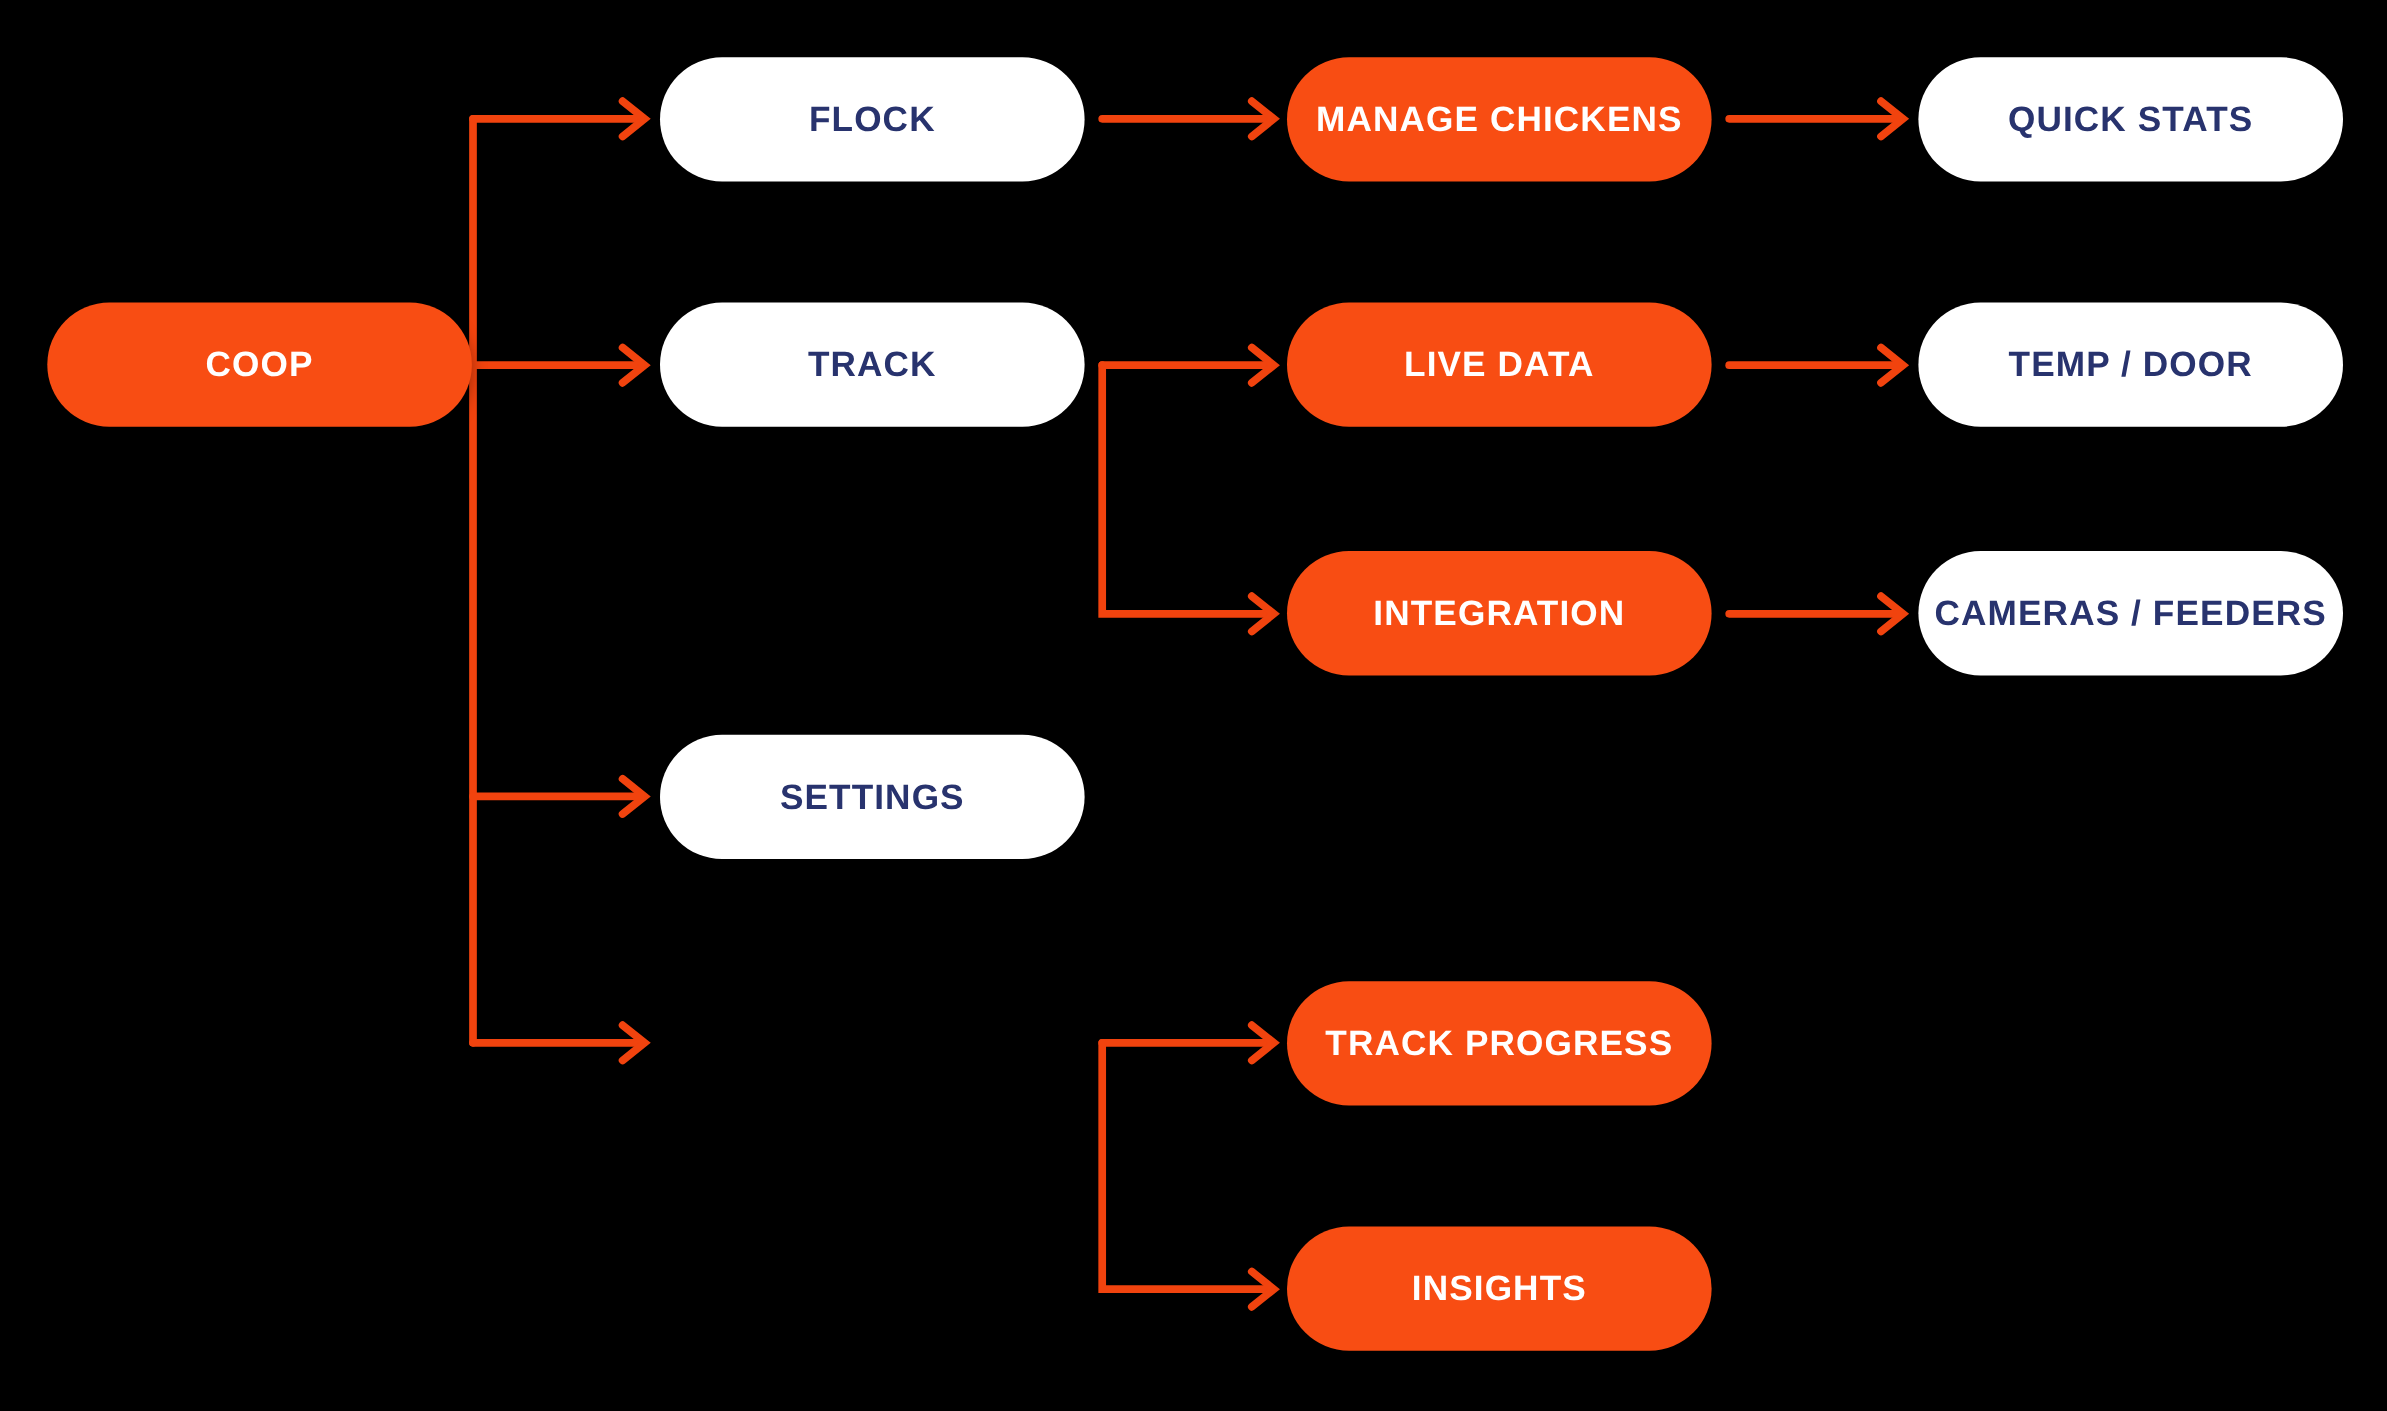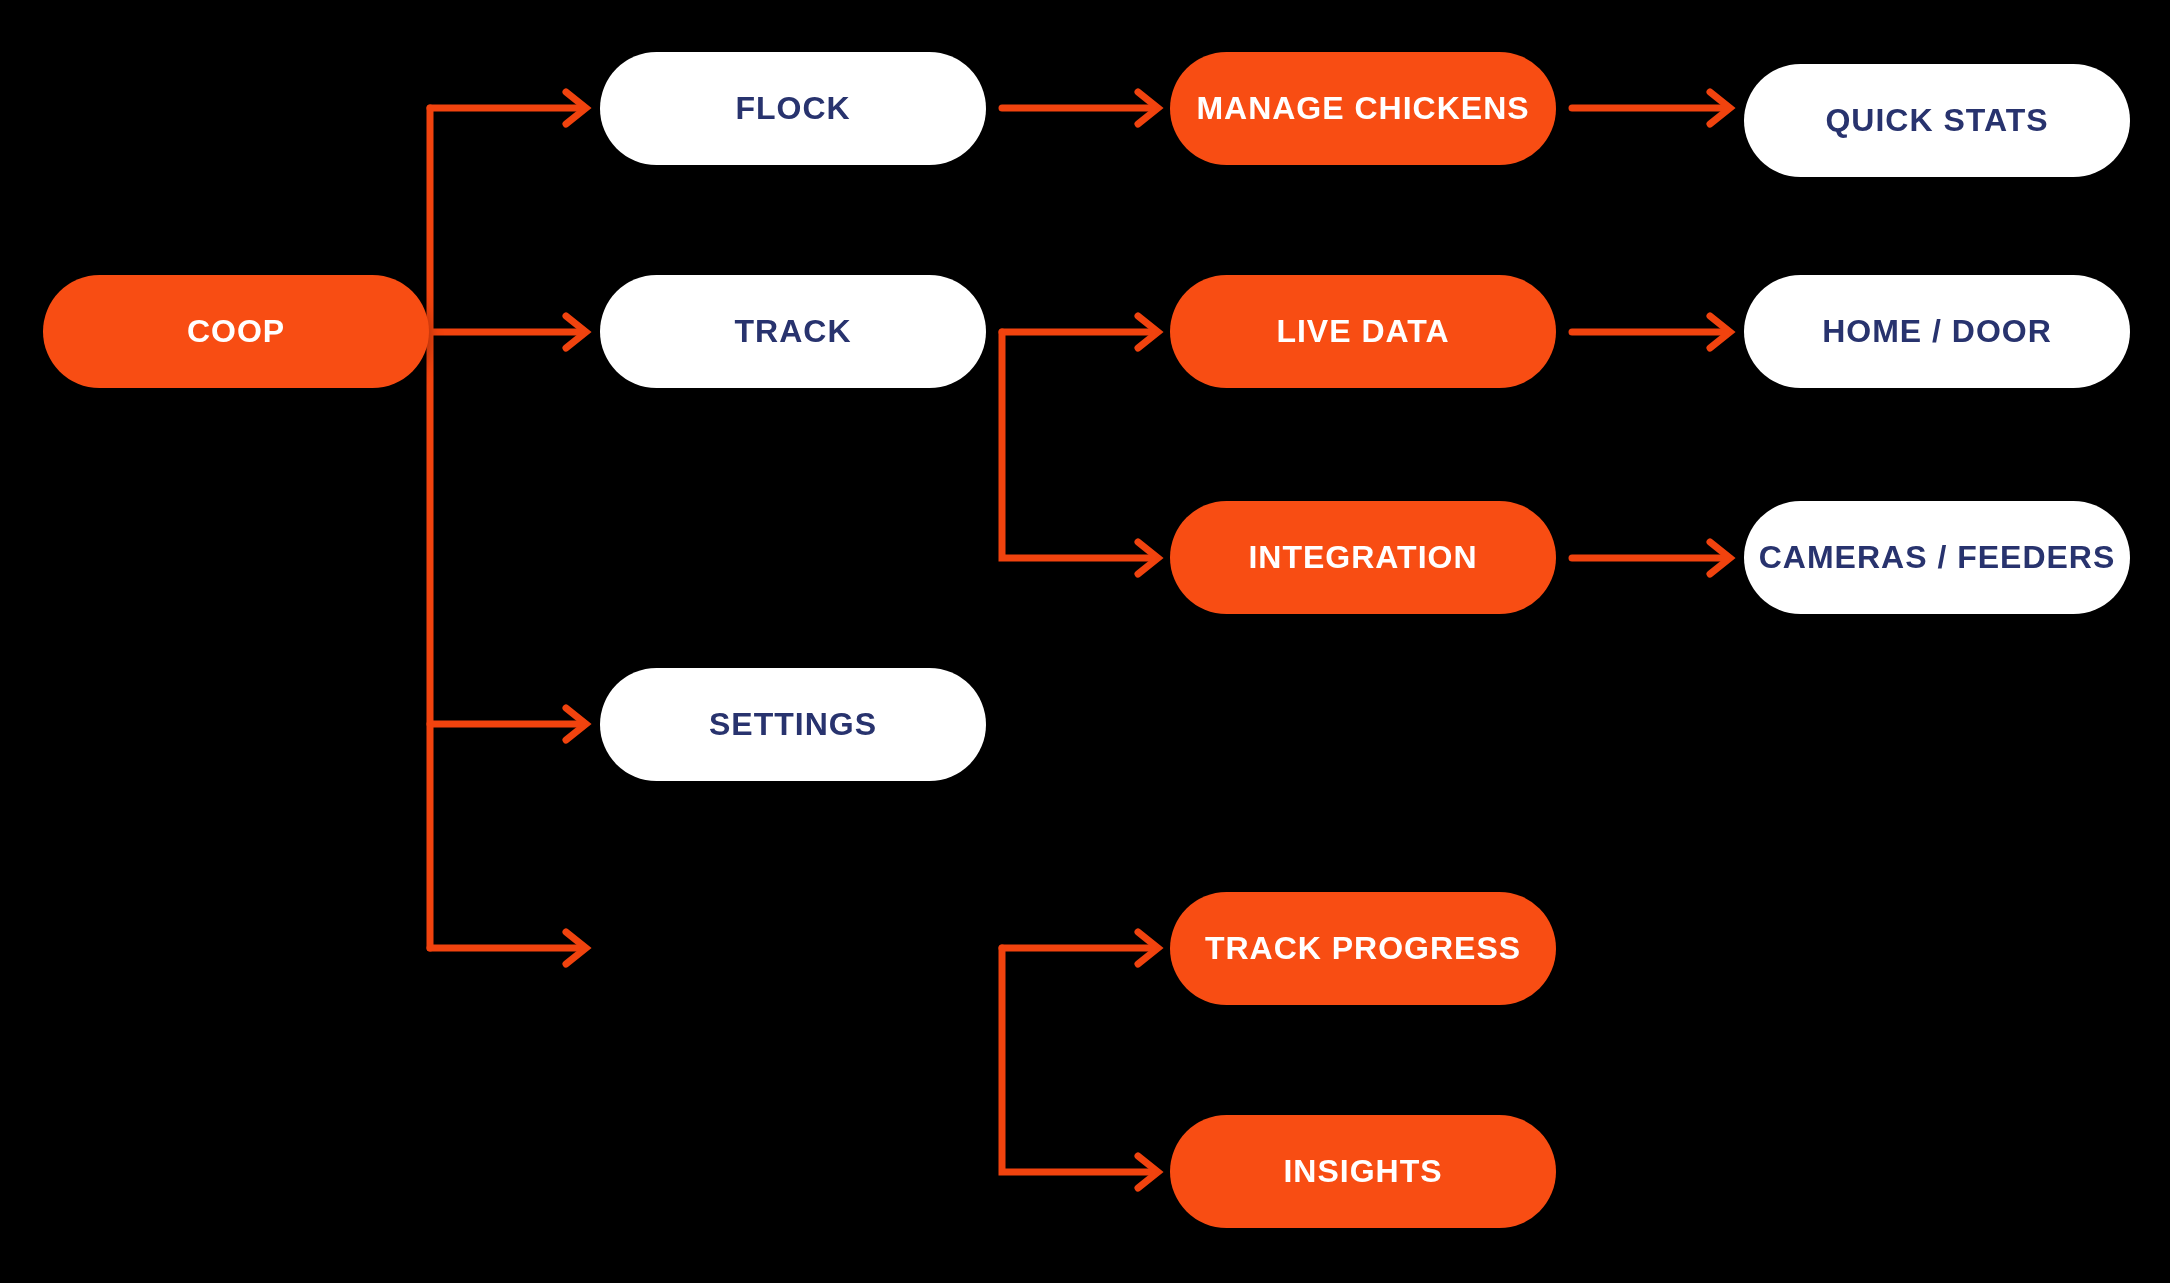--- a/index.html
+++ b/index.html
@@ -95,23 +95,23 @@
   <div class="node orange" style="left:1170px;top:501px">
       <span>INTEGRATION</span>
     </div>
   <div class="node orange" style="left:1170px;top:1115px">
       <span>INSIGHTS</span>
     </div>
   <div class="node orange" style="left:1170px;top:892px">
       <span>TRACK PROGRESS</span>
     </div>
 
-  <div class="node white" style="left:1744px;top:64px">
+  <div class="node white" style="left:1744px;top:52px">
       <span>QUICK STATS</span>
     </div>
   <div class="node white" style="left:1744px;top:275px">
-      <span>HOME / DOOR</span>
+      <span>TEMP / DOOR</span>
     </div>
   <div class="node white" style="left:1744px;top:501px">
       <span>CAMERAS / FEEDERS</span>
     </div>
 
 </div>
 
 </body></html>

